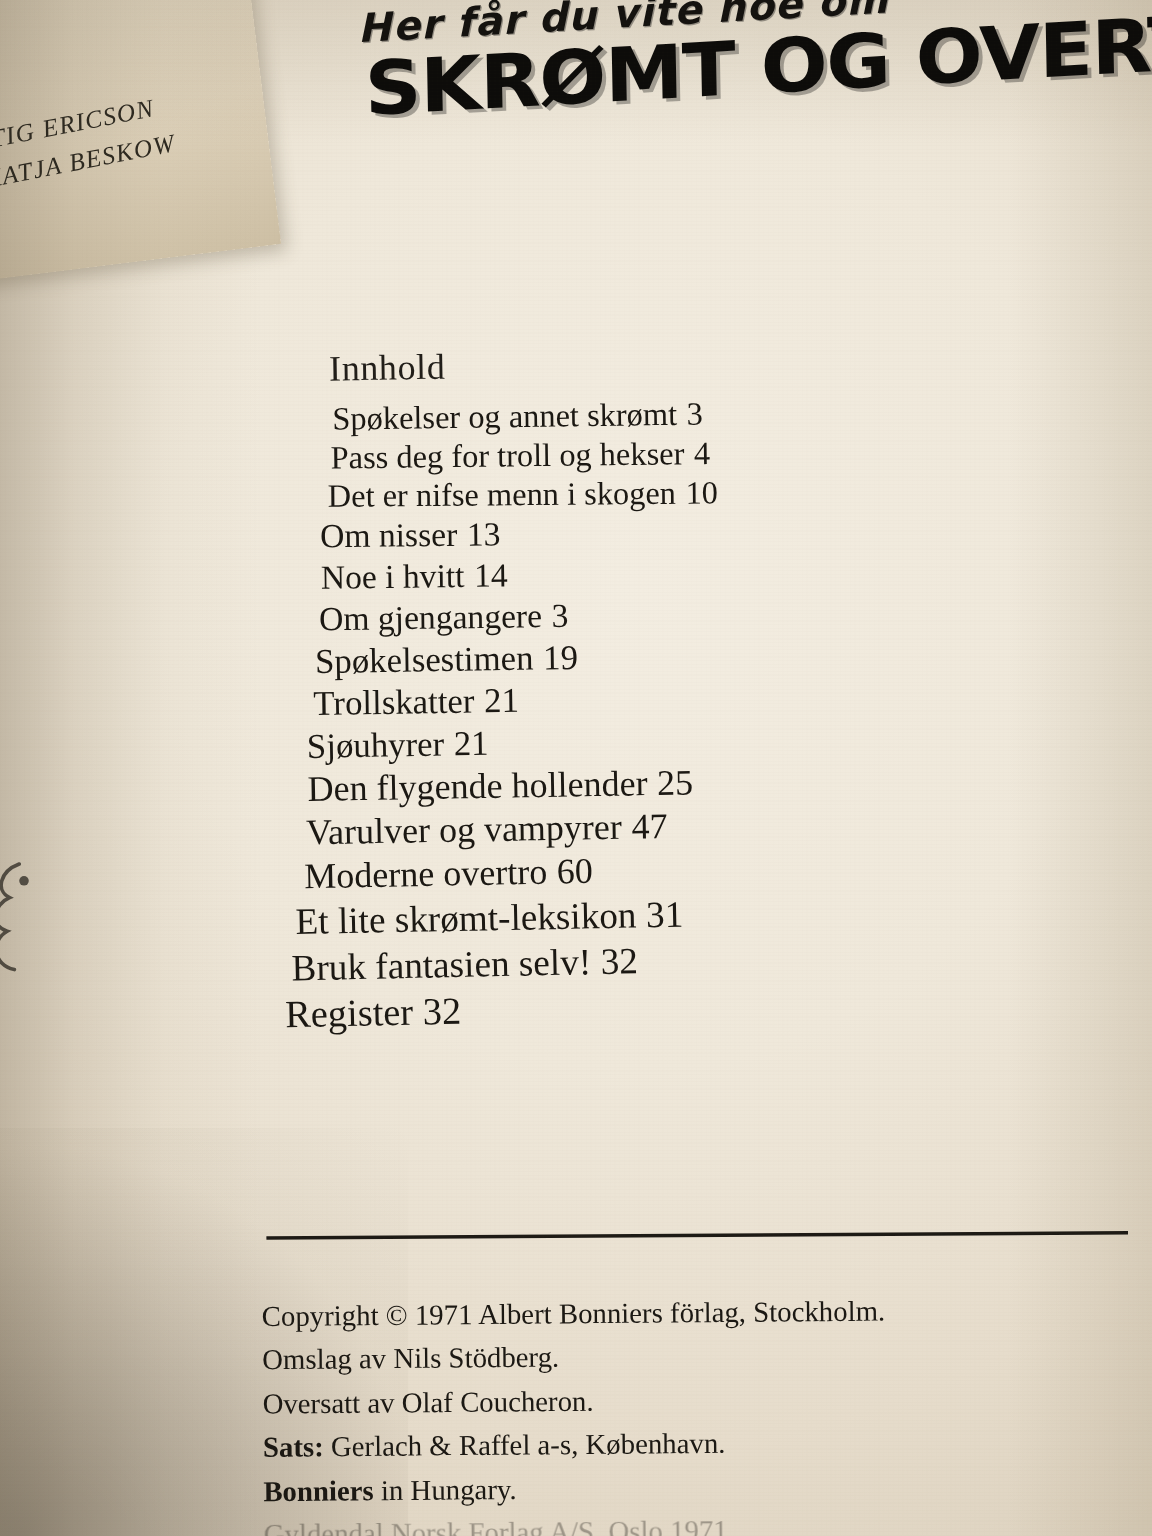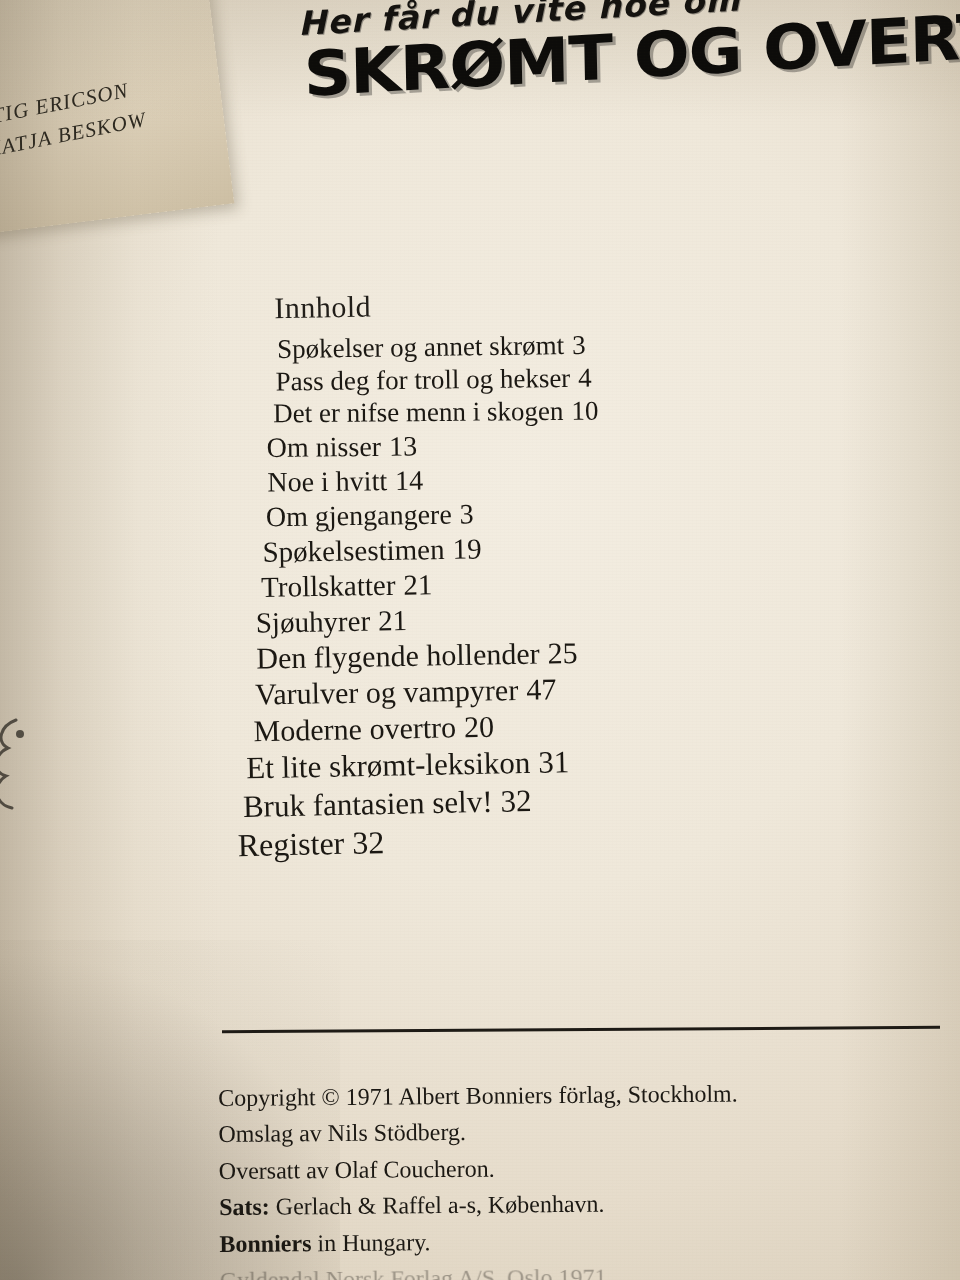--- a/index.html
+++ b/index.html
@@ -246,21 +246,21 @@
       <li class="r1"><span class="toc-label">Pass deg for troll og hekser</span><span class="toc-page">4</span></li>
       <li class="r2"><span class="toc-label">Det er nifse menn i skogen</span><span class="toc-page">10</span></li>
       <li class="r3"><span class="toc-label">Om nisser</span><span class="toc-page">13</span></li>
       <li class="r4"><span class="toc-label">Noe i hvitt</span><span class="toc-page">14</span></li>
       <li class="r5"><span class="toc-label">Om gjengangere</span><span class="toc-page">3</span></li>
       <li class="r6"><span class="toc-label">Spøkelsestimen</span><span class="toc-page">19</span></li>
       <li class="r7"><span class="toc-label">Trollskatter</span><span class="toc-page">21</span></li>
       <li class="r8"><span class="toc-label">Sjøuhyrer</span><span class="toc-page">21</span></li>
       <li class="r9"><span class="toc-label">Den flygende hollender</span><span class="toc-page">25</span></li>
       <li class="r10"><span class="toc-label">Varulver og vampyrer</span><span class="toc-page">47</span></li>
-      <li class="r11"><span class="toc-label">Moderne overtro</span><span class="toc-page">20</span></li>
+      <li class="r11"><span class="toc-label">Moderne overtro</span><span class="toc-page">60</span></li>
       <li class="r12"><span class="toc-label">Et lite skrømt-leksikon</span><span class="toc-page">31</span></li>
       <li class="r13"><span class="toc-label">Bruk fantasien selv!</span><span class="toc-page">32</span></li>
       <li class="r14"><span class="toc-label">Register</span><span class="toc-page">32</span></li>
     </ul>
   </div>
 
   <div class="rule"></div>
 
   <div class="colophon">
     <div>Copyright © 1971 Albert Bonniers förlag, Stockholm.</div>

